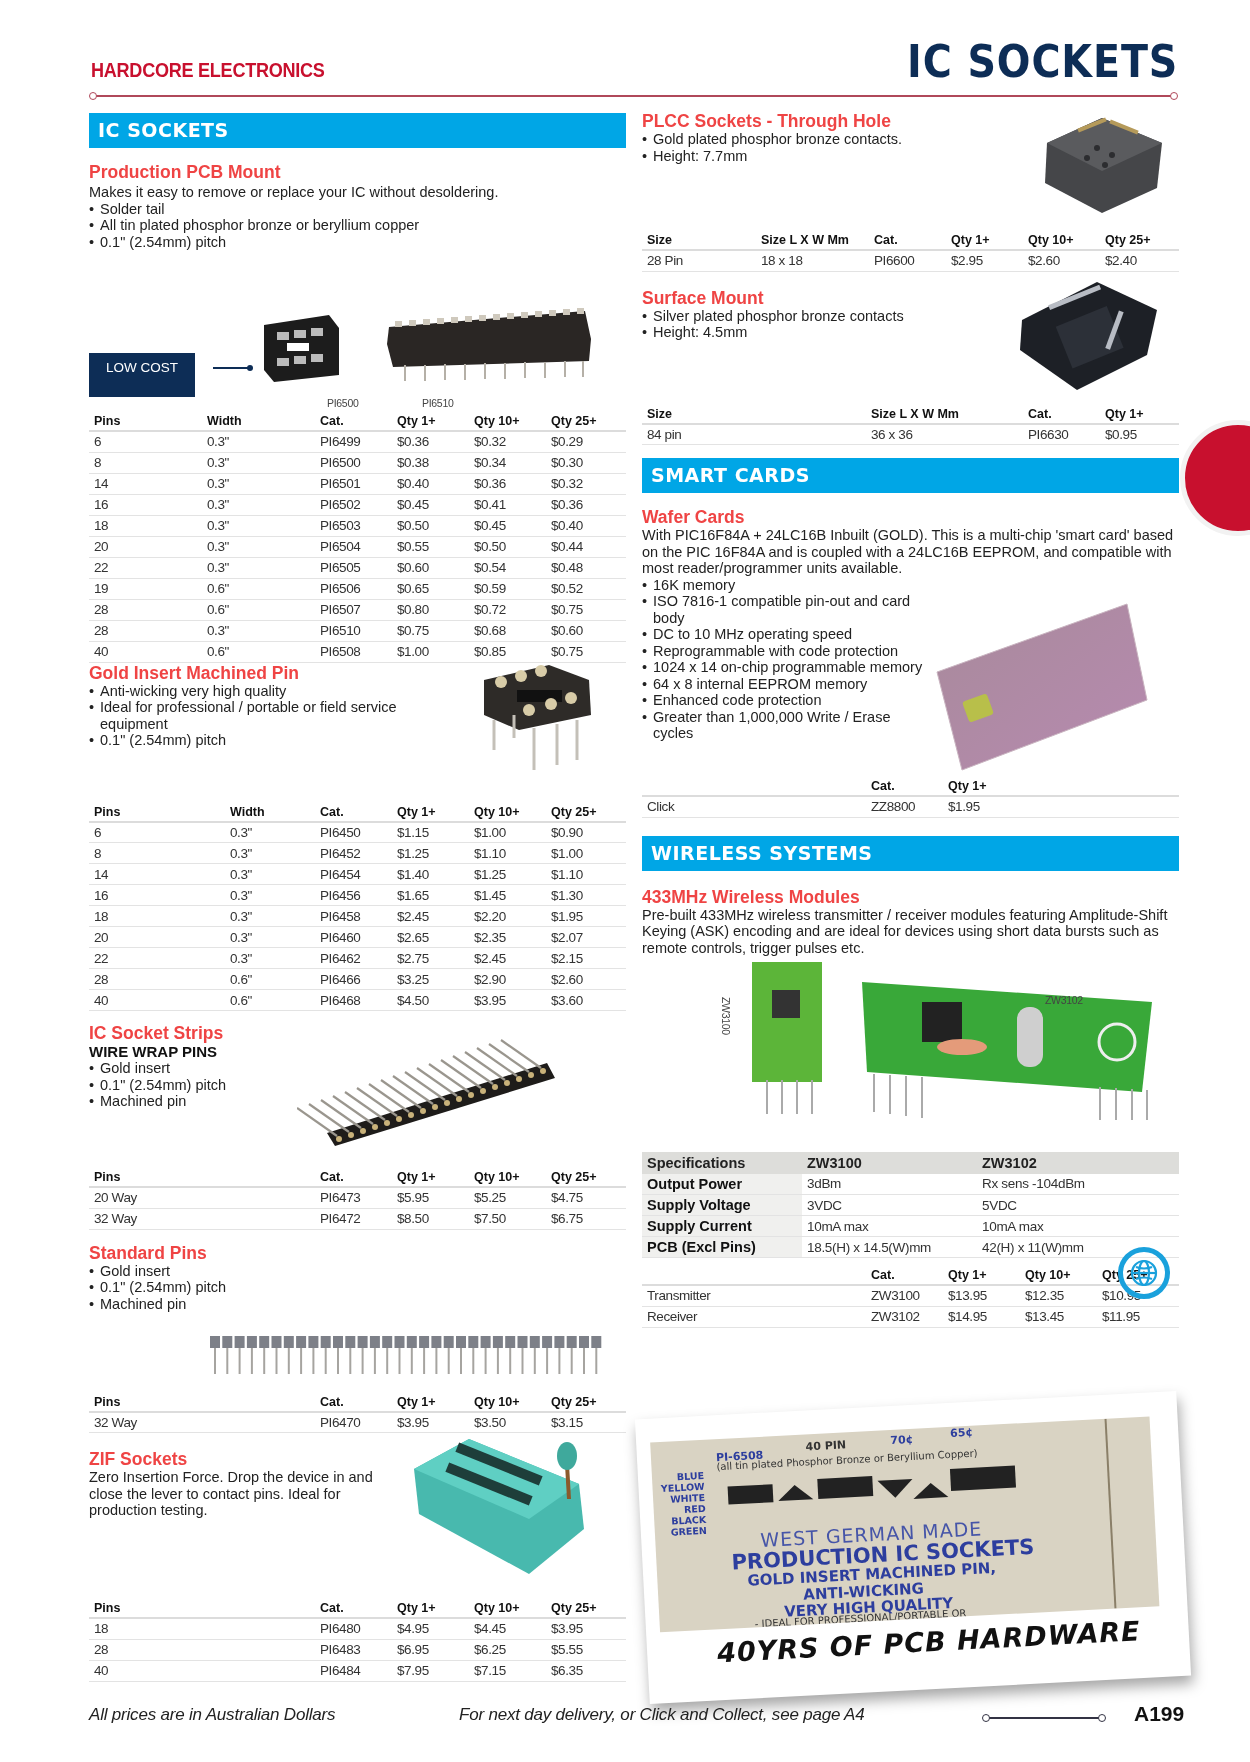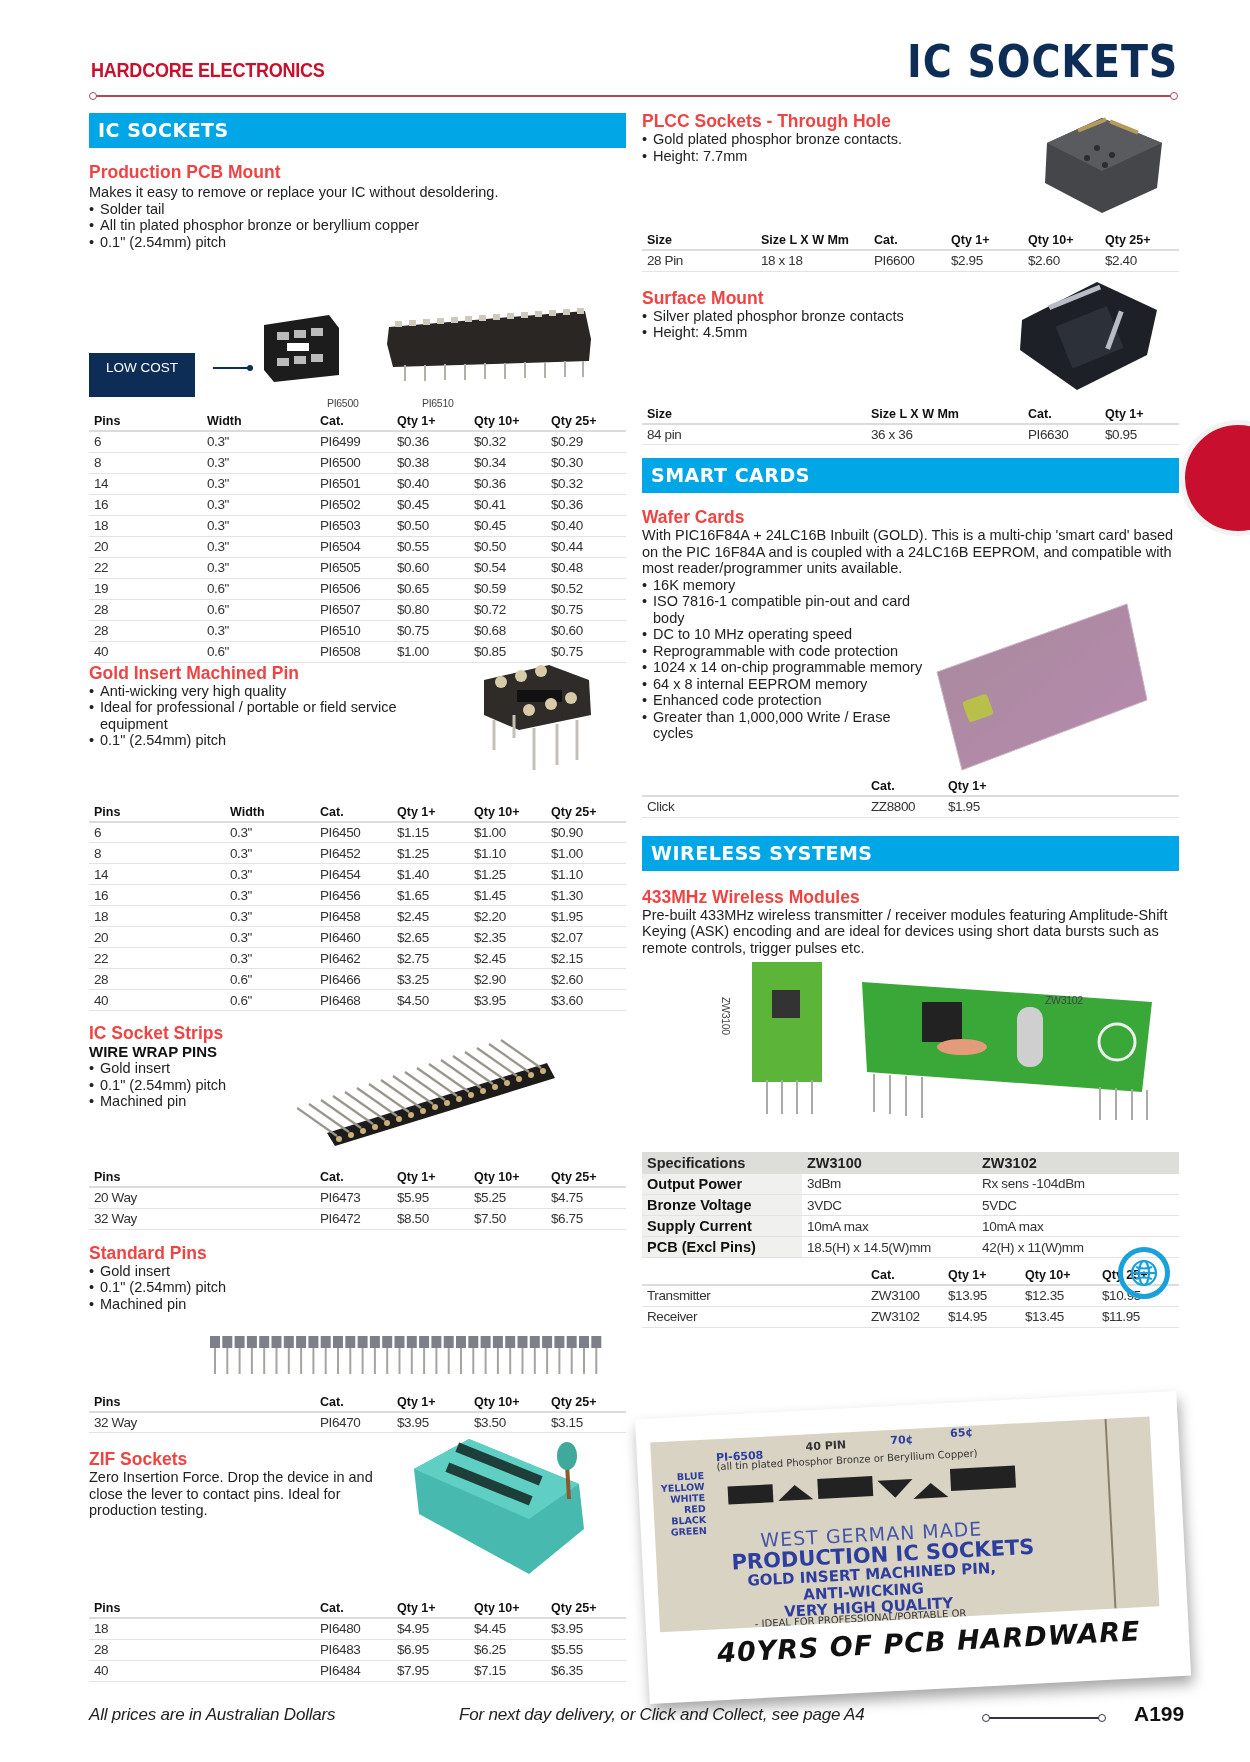--- a/index.html
+++ b/index.html
@@ -738,21 +738,21 @@
       <th>ZW3102</th>
     </tr>
       </thead>
     <tbody id="tb-spec">
         <tr>
           <td class="lab">Output Power</td>
           <td>3dBm</td>
           <td>Rx sens -104dBm</td>
         </tr>
         <tr>
-          <td class="lab">Bronze Voltage</td>
+          <td class="lab">Supply Voltage</td>
           <td>3VDC</td>
           <td>5VDC</td>
         </tr>
         <tr>
           <td class="lab">Supply Current</td>
           <td>10mA max</td>
           <td>10mA max</td>
         </tr>
         <tr>
           <td class="lab">PCB (Excl Pins)</td>

